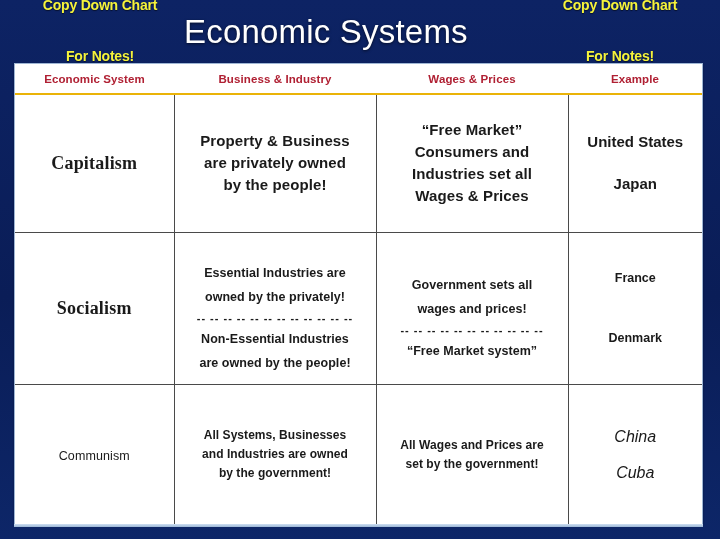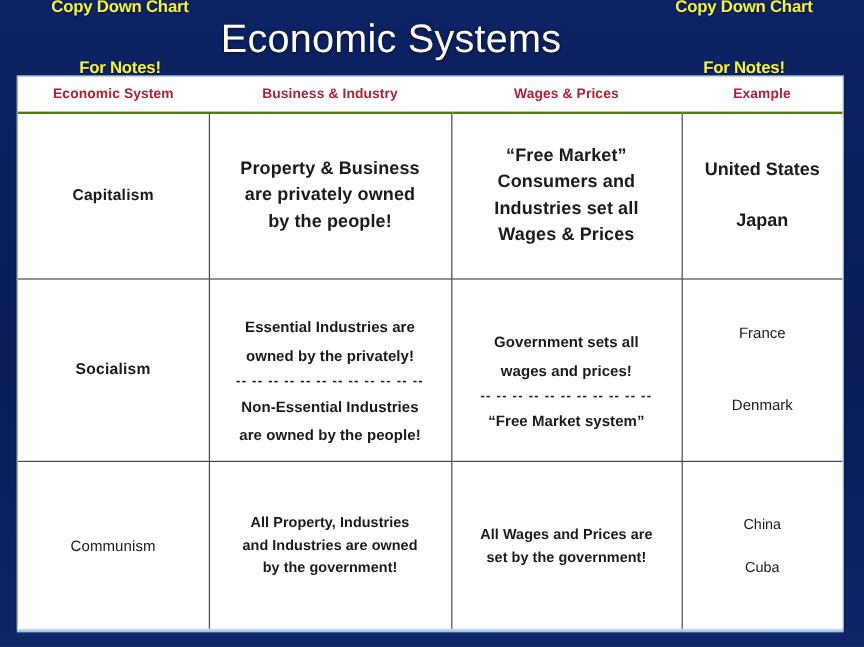--- a/index.html
+++ b/index.html
@@ -83,21 +83,21 @@
   table.chart col.c3 { width: 192px; }
   table.chart col.c4 { width: 134px; }
 
   
   tr.head-row { height: 30px; }
   tr.head-row th {
     color: #b02033;
     font-size: 11.5px;
     font-weight: bold;
     text-align: center;
-    border-bottom: 2px solid #4d7c0f;
+    border-bottom: 2px solid #eab308;
     padding: 1px;
     vertical-align: middle;
     letter-spacing: 0.1px;
   }
 
   
   table.chart td {
     border-right: 1.5px solid #4a4a4a;
     border-bottom: 1.5px solid #4a4a4a;
     vertical-align: middle;
@@ -109,23 +109,24 @@
   table.chart td.last-col { border-right: none; }
   tr.row-last td { border-bottom: none; }
 
   
   tr.r1 { height: 138px; }
   tr.r2 { height: 152px; }
   tr.r3 { height: 141px; }
 
   
   .sys-big {
-    font-size: 13px;
+    font-size: 18px;
     font-weight: bold;
     letter-spacing: 0.2px;
+    font-family: Liberation Serif, serif;
   }
   .sys-small {
     font-size: 12.5px;
     font-weight: normal;
     letter-spacing: 0.1px;
     margin-top: 44px;
   }
   .cell-big {
     font-size: 15px;
     font-weight: bold;
@@ -145,27 +146,28 @@
     line-height: 19px;
     letter-spacing: 0.05px;
   }
   .ex-big {
     font-size: 15px;
     font-weight: bold;
     line-height: 42px;
   }
   .ex-med {
     font-size: 12.5px;
-    font-weight: normal;
+    font-weight: bold;
     line-height: 60px;
   }
   .ex-small {
-    font-size: 12px;
+    font-size: 16px;
     font-weight: normal;
     line-height: 36px;
+    font-style: italic;
   }
   .divider-dashes {
     font-size: 11px;
     font-weight: bold;
     letter-spacing: 1px;
     line-height: 18px;
     color: #1a1a1a;
     white-space: nowrap;
   }
   .stack > div { display: block; }
@@ -276,21 +278,21 @@
             </div>
           </td>
         </tr>
 
         <tr class="r3 row-last">
           <td>
             <span class="sys-small">Communism</span>
           </td>
           <td>
             <div class="cell-small stack">
-              <div>All Property, Industries</div>
+              <div>All Systems, Businesses</div>
               <div>and Industries are owned</div>
               <div>by the government!</div>
             </div>
           </td>
           <td>
             <div class="cell-small stack">
               <div>All Wages and Prices are</div>
               <div>set by the government!</div>
             </div>
           </td>

